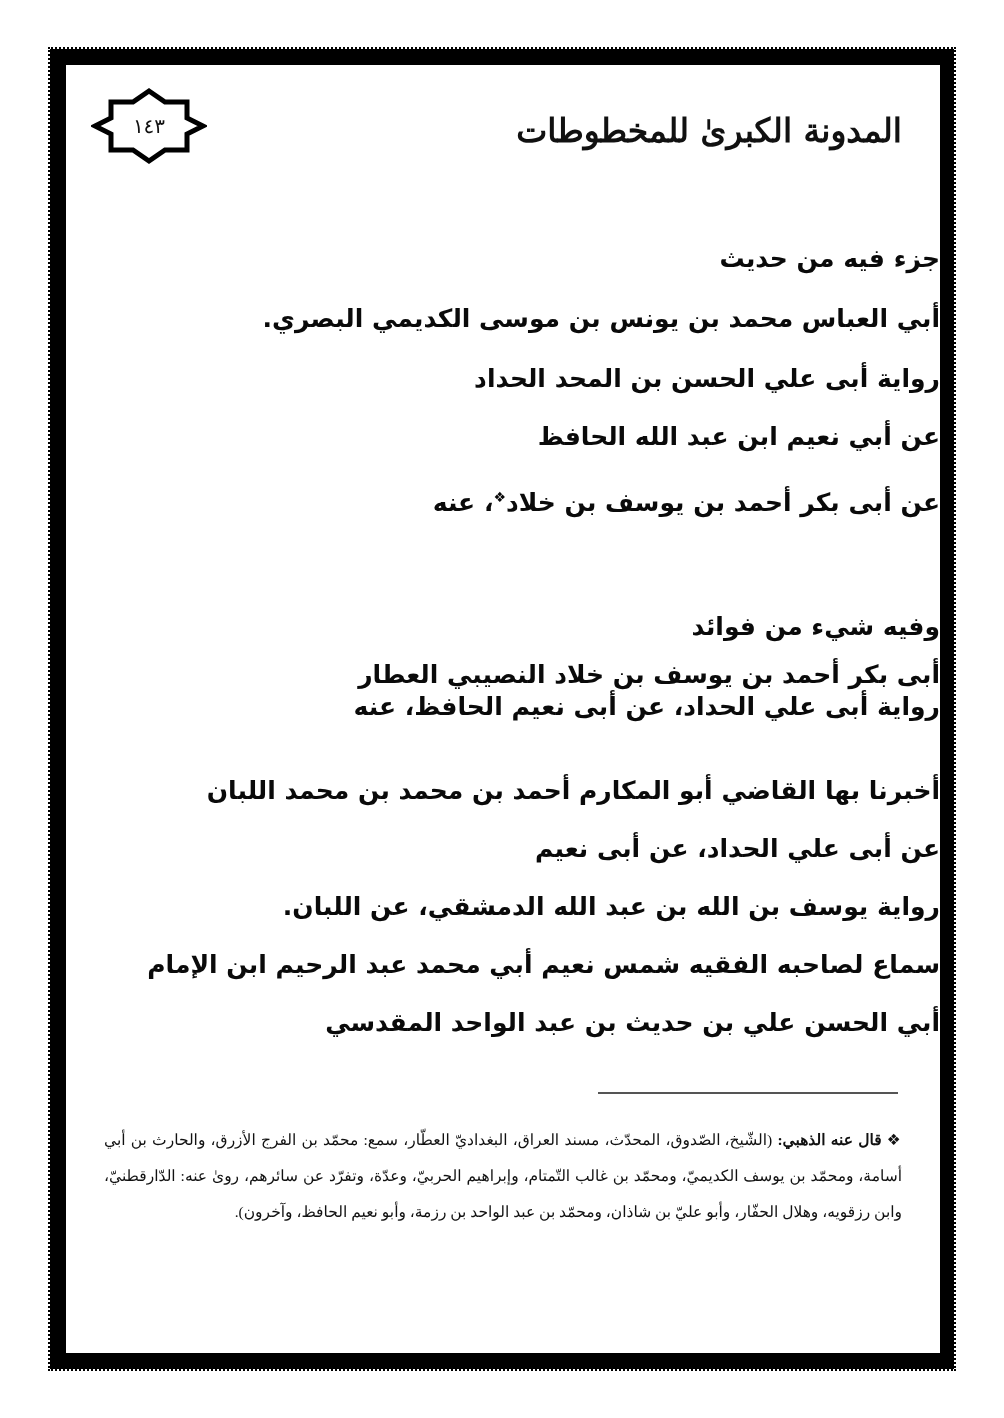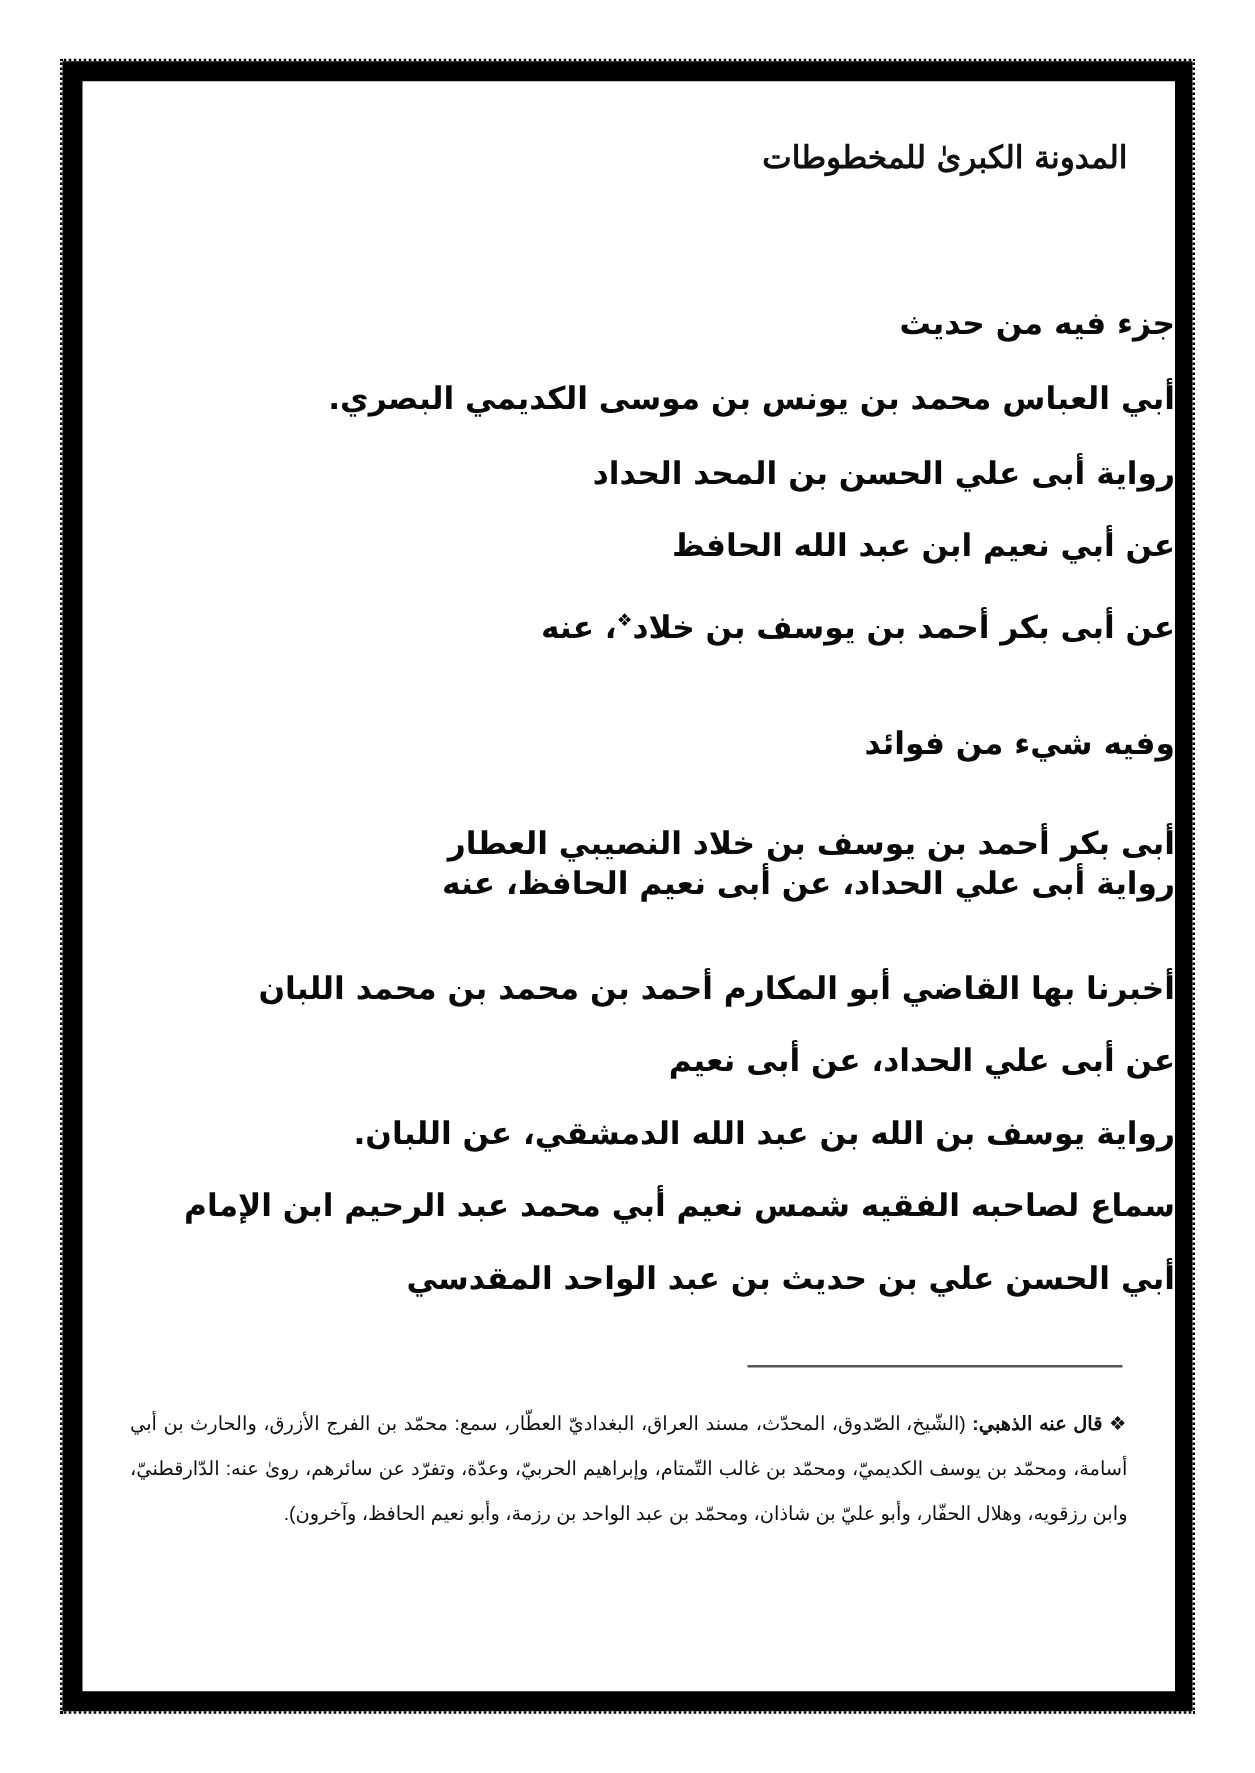--- a/index.html
+++ b/index.html
@@ -11,21 +11,21 @@
   .frame::before {
     content: ""; position: absolute; left: -2px; top: -2px; right: -2px; bottom: -2px;
     border: 2px dotted #000; pointer-events: none;
   }
   .inner {
     position: absolute; left: 16px; top: 16px; right: 14px; bottom: 16px;
     background: #fff;
   }
   .header-title {
     position: absolute; right: 38px; top: 46px;
-    font-family: "DejaVu Serif", serif; font-size: 25px; font-weight: bold;
+    font-family: "DejaVu Serif", serif; font-size: 33px; font-weight: bold;
     color: #111; direction: rtl; white-space: nowrap;
   }
   .page-badge {
     position: absolute; left: 25px; top: 22px; width: 116px; height: 78px;
   }
   .page-badge svg { position: absolute; left: 0; top: 0; }
   .page-num {
     position: absolute; left: 0; top: 0; width: 116px; height: 78px;
     display: flex; align-items: center; justify-content: center;
     font-family: "DejaVu Serif", serif; font-size: 20px; color: #111;
@@ -40,44 +40,50 @@
     font-size: 25px; white-space: nowrap; line-height: 40px;
   }
   .tline sup { font-size: 14px; }
   .fn-rule {
     position: absolute; left: 532px; width: 300px; top: 1027px; height: 2px;
     background: #555;
   }
   .footnote {
     position: absolute; left: 38px; right: 38px; top: 1057px;
     direction: rtl; text-align: justify; text-align-last: right;
-    font-family: Liberation Sans, sans-serif; font-size: 15.5px; line-height: 36px; color: #111;
+    font-family: Liberation Serif, serif; font-size: 15.5px; line-height: 36px; color: #111;
   }
   .footnote .fn-lead { font-weight: bold; }
   .footnote .fn-see { display: block; margin-top: 0; }
 </style>
 </head>
 <body>
 
 <div class="frame">
   <div class="inner">
 
     <div class="header-title">المدونة الكبرىٰ للمخطوطات</div>
 
+    <div class="page-badge">
+      <svg width="116" height="78" viewBox="0 0 116 78">
+        <polygon points="58,4 74,15 96,15 96,31 112,39 96,47 96,63 74,63 58,74 42,63 20,63 20,47 4,39 20,31 20,15 42,15" fill="#fff" stroke="#000" stroke-width="5" stroke-linejoin="miter"></polygon>
+      </svg>
+      <div class="page-num">١٤٣</div>
+    </div>
 
     <div class="title-block">
       <div class="tline" style="top:174px">جزء فيه من حديث</div>
       <div class="tline" style="top:234px">أبي العباس محمد بن يونس بن موسى الكديمي البصري.</div>
       <div class="tline" style="top:294px">رواية أبى علي الحسن بن المحد الحداد</div>
       <div class="tline" style="top:352px">عن أبي نعيم ابن عبد الله الحافظ</div>
       <div class="tline" style="top:412px">
         <span>عن أبى بكر أحمد بن يوسف بن خلاد</span><sup>❖</sup><span>، عنه</span>
       </div>
 
-      <div class="tline" style="top:510px">وفيه شيء من فوائد</div>
+      <div class="tline" style="top:542px">وفيه شيء من فوائد</div>
       <div class="tline" style="top:590px">أبى بكر أحمد بن يوسف بن خلاد النصيبي العطار</div>
       <div class="tline" style="top:622px">رواية أبى علي الحداد، عن أبى نعيم الحافظ، عنه</div>
       <div class="tline" style="top:706px">أخبرنا بها القاضي أبو المكارم أحمد بن محمد بن محمد اللبان</div>
       <div class="tline" style="top:764px">عن أبى علي الحداد، عن أبى نعيم</div>
       <div class="tline" style="top:822px">رواية يوسف بن الله بن عبد الله الدمشقي، عن اللبان.</div>
       <div class="tline" style="top:880px">سماع لصاحبه الفقيه شمس نعيم أبي محمد عبد الرحيم ابن الإمام</div>
       <div class="tline" style="top:938px">أبي الحسن علي بن حديث بن عبد الواحد المقدسي</div>
     </div>
 
     <div class="fn-rule"></div>

